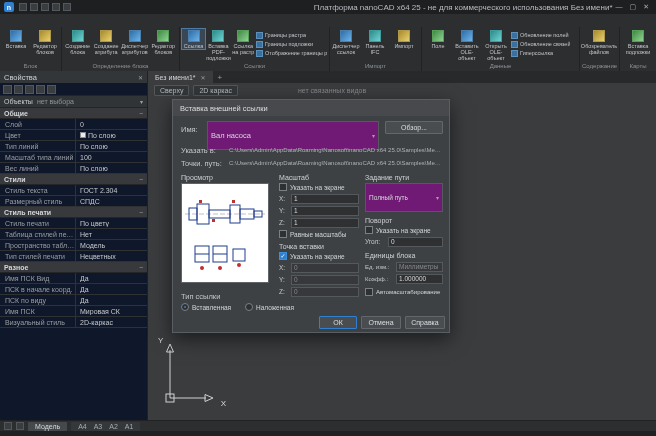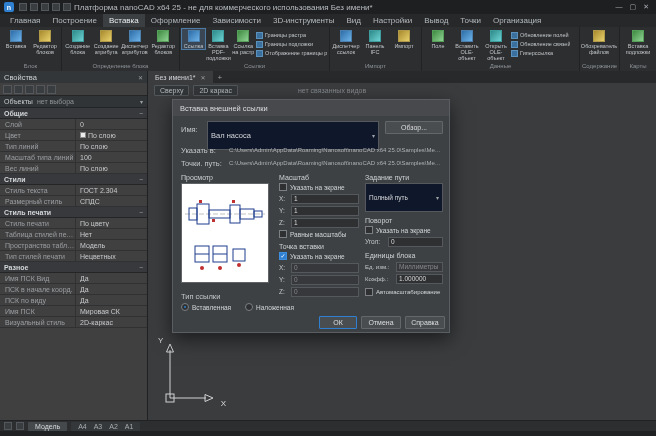--- a/index.html
+++ b/index.html
@@ -4,21 +4,21 @@
 <style>
 *{margin:0;padding:0;box-sizing:border-box}
 html,body{width:656px;height:436px;overflow:hidden}
 body{font-family:"Liberation Sans",sans-serif;background:#383a3c;color:#c9cccf;font-size:9px;cursor:default}
 .app{position:relative;width:656px;height:436px;background:#2c2e30}
 
 .titlebar{position:absolute;left:0;top:0;width:100%;height:14px;background:#1d1f21;display:flex;align-items:center;padding:0 4px;gap:3px}
 .logo{width:10px;height:10px;background:#2f80d0;color:#fff;font-size:7px;font-weight:bold;display:flex;align-items:center;justify-content:center;border-radius:2px;flex:0 0 auto}
 .qat{display:flex;gap:3px;margin-left:2px}
 .qicon{width:8px;height:8px;background:#3a3d40;border:1px solid #54585c;flex:0 0 auto}
-.wtitle{flex:1;text-align:left;font-size:8px;color:#b9bcbf;white-space:nowrap;overflow:hidden;text-overflow:ellipsis}
+.wtitle{flex:1;text-align:right;font-size:8px;color:#b9bcbf;white-space:nowrap;overflow:hidden;text-overflow:ellipsis}
 .winbtns{display:flex;gap:7px;margin-right:3px}
 .winbtns span{font-size:7px;color:#a7abaf;line-height:12px}
 
 .menubar{position:absolute;left:0;top:14px;width:100%;height:13px;background:#26282a;display:flex;align-items:stretch;padding-left:4px}
 .mtab{padding:0 6px;font-size:8px;color:#b5b9bc;display:flex;align-items:center;white-space:nowrap}
 .mtab.active{background:#3c3f42;color:#e9ebed}
 
 .ribbon{position:absolute;left:0;top:27px;width:100%;height:44px;background:#2c2e30;display:flex;overflow:hidden}
 .rgroup{flex:0 0 auto;display:flex;flex-direction:column;border-right:1px solid #202224;height:100%;overflow:hidden}
 .ritems{flex:1;display:flex;align-items:flex-start;padding:2px 2px 0;gap:1px}
@@ -29,21 +29,21 @@
 .ric.y{border-color:#b09a4a;background:linear-gradient(135deg,#a88a2d,#e8d06d)}
 .ric.c{border-color:#3f9d9d;background:linear-gradient(135deg,#2d8a8a,#6fd3d3)}
 .ric.g{border-color:#57a05a;background:linear-gradient(135deg,#3e8a42,#8fd393)}
 .rsmallcol{display:flex;flex-direction:column;gap:2px;padding-top:3px;overflow:hidden}
 .rsmall{display:flex;align-items:center;gap:2px}
 .sic{width:7px;height:7px;background:#3a6f9e;border:1px solid #5b92bd;flex:0 0 auto}
 .rsmall .rlabel{font-size:5.5px;white-space:nowrap;text-align:left}
 .rcap{height:10px;font-size:6px;color:#8e9397;text-align:center;line-height:10px;white-space:nowrap;overflow:hidden;padding:0 2px}
 
 .main{position:absolute;left:0;top:71px;width:656px;height:349px}
-.props{position:absolute;left:0;top:0;width:148px;height:349px;background:#404040;border-right:1px solid #1f2123;display:flex;flex-direction:column;overflow:hidden}
+.props{position:absolute;left:0;top:0;width:148px;height:349px;background:#0f172a;border-right:1px solid #1f2123;display:flex;flex-direction:column;overflow:hidden}
 .ptitle{height:12px;background:#333638;display:flex;align-items:center;justify-content:space-between;padding:0 4px;font-size:7.5px;color:#cfd2d4;flex:0 0 auto}
 .ptitle .x{font-size:6px;color:#9b9fa2}
 .ptool{height:13px;display:flex;align-items:center;gap:2px;padding:0 3px;border-bottom:1px solid #222426;flex:0 0 auto}
 .ptool .qicon{width:9px;height:9px}
 .pobjects{height:12px;display:flex;align-items:center;background:#313436;padding:0 4px;border-bottom:1px solid #222426;font-size:7px;gap:4px;flex:0 0 auto}
 .pobjects .ov{color:#8e9397;flex:1}
 .pobjects .chev{font-size:6px;color:#9da1a4}
 .psec{height:11px;background:#37393c;display:flex;align-items:center;justify-content:space-between;padding:0 4px;font-size:7px;font-weight:bold;color:#d4d7d9;border-bottom:1px solid #232527;flex:0 0 auto}
 .psec .min{font-weight:normal;color:#9da1a4}
 .prow{height:11px;display:flex;align-items:center;border-bottom:1px solid #2f3133;font-size:7px;flex:0 0 auto}
@@ -68,21 +68,21 @@
 .stab{height:9px;display:flex;align-items:center;padding:0 7px;font-size:7px;color:#d6d9db;background:#46494c;border-radius:1px}
 .slayouts{height:9px;display:flex;align-items:center;gap:7px;background:#35383a;padding:0 7px;font-size:7px;color:#a9adb0;border-radius:1px}
 .bottomstrip{position:absolute;left:0;top:431px;width:100%;height:5px;background:#1f2123}
 
 .dialog{position:absolute;left:172px;top:99px;width:278px;height:234px;background:#3e4144;border:1px solid #5a5e62;box-shadow:0 6px 18px rgba(0,0,0,.55);z-index:10;font-size:7.5px;color:#d3d6d8}
 .dtitle{position:absolute;left:0;top:0;width:100%;height:15px;background:#47494c;display:flex;align-items:center;padding:8px 7px;font-size:7.5px;color:#dcdee0}
 .dlabel{position:absolute;color:#c3c7ca;white-space:nowrap}
 .gtitle{font-size:7px;color:#cfd3d5;margin-bottom:2px;white-space:nowrap}
 .txt{height:10px;background:#2e3032;border:1px solid #55585c;color:#d6d8da;font-size:6.5px;font-family:"Liberation Sans",sans-serif;padding:0 2px;width:100%;min-width:0}
 .txt:disabled{color:#85898c;background:#36383b}
-.combo{height:29px;background:#0f172a;border:1px solid #55585c;display:flex;align-items:center;justify-content:space-between;padding:0 3px;color:#d6d8da;white-space:nowrap;overflow:hidden}
+.combo{height:29px;background:#701a75;border:1px solid #55585c;display:flex;align-items:center;justify-content:space-between;padding:0 3px;color:#d6d8da;white-space:nowrap;overflow:hidden}
 .combo .chev{font-size:6px;color:#9da1a4}
 .btn{position:absolute;height:13px;background:#4a4d50;border:1px solid #63676b;color:#dcdee0;font-size:7px;display:flex;align-items:center;justify-content:center;border-radius:1px;white-space:nowrap}
 .btn.def{border-color:#2f80d0}
 .cb{display:flex;align-items:center;gap:3px;white-space:nowrap}
 .cbox{width:8px;height:8px;border:1px solid #7c8084;background:#2e3032;display:inline-flex;align-items:center;justify-content:center;font-size:6px;color:#fff;flex:0 0 auto;line-height:8px}
 .cb.on .cbox{background:#2f80d0;border-color:#3d8edc}
 .cbl{font-size:6.5px}
 .radio{display:flex;align-items:center;gap:3px;white-space:nowrap}
 .rdot{width:8px;height:8px;border:1px solid #7c8084;border-radius:50%;background:#2e3032;position:relative;flex:0 0 auto}
 .radio.sel .rdot::after{content:"";position:absolute;inset:2px;background:#2f80d0;border-radius:50%}
@@ -107,33 +107,20 @@
       <span class="qicon"></span>
     </div>
     <div class="wtitle">Платформа nanoCAD x64 25 - не для коммерческого использования Без имени*</div>
     <div class="winbtns">
       <span>—</span>
       <span>▢</span>
       <span>✕</span>
     </div>
   </div>
 
-  <div class="menubar">
-    <span class="mtab">Главная</span>
-    <span class="mtab">Построение</span>
-    <span class="mtab active">Вставка</span>
-    <span class="mtab">Оформление</span>
-    <span class="mtab">Зависимости</span>
-    <span class="mtab">3D-инструменты</span>
-    <span class="mtab">Вид</span>
-    <span class="mtab">Настройки</span>
-    <span class="mtab">Вывод</span>
-    <span class="mtab">Точки</span>
-    <span class="mtab">Организация</span>
-  </div>
 
   <div class="ribbon">
 
     <div class="rgroup" style="width:62px">
       <div class="ritems">
         <div class="rbig">
           <span class="ric"></span>
           <span class="rlabel">Вставка</span>
         </div>
         <div class="rbig">

